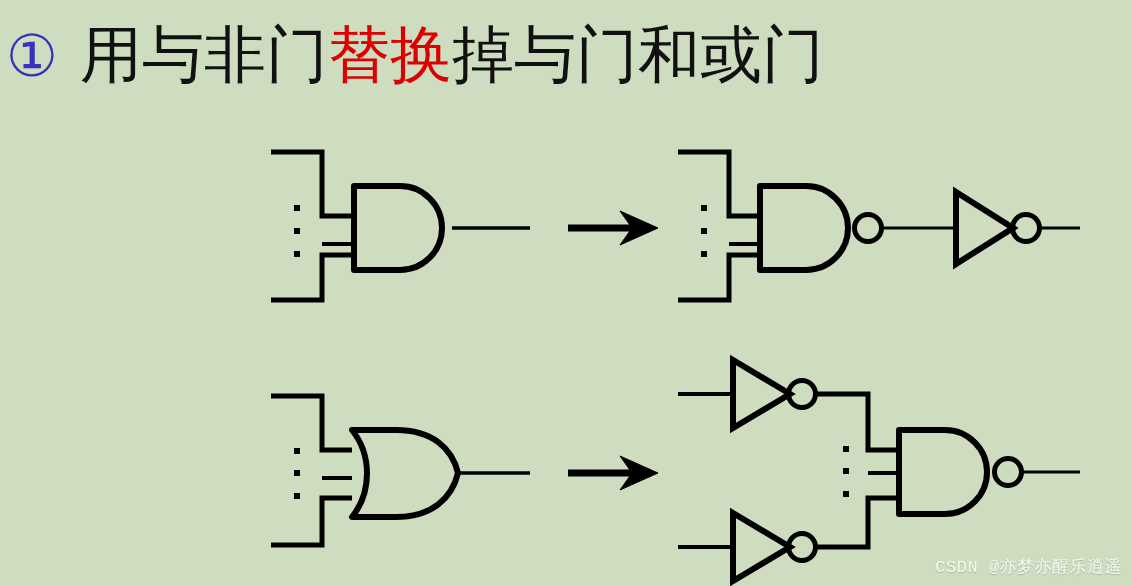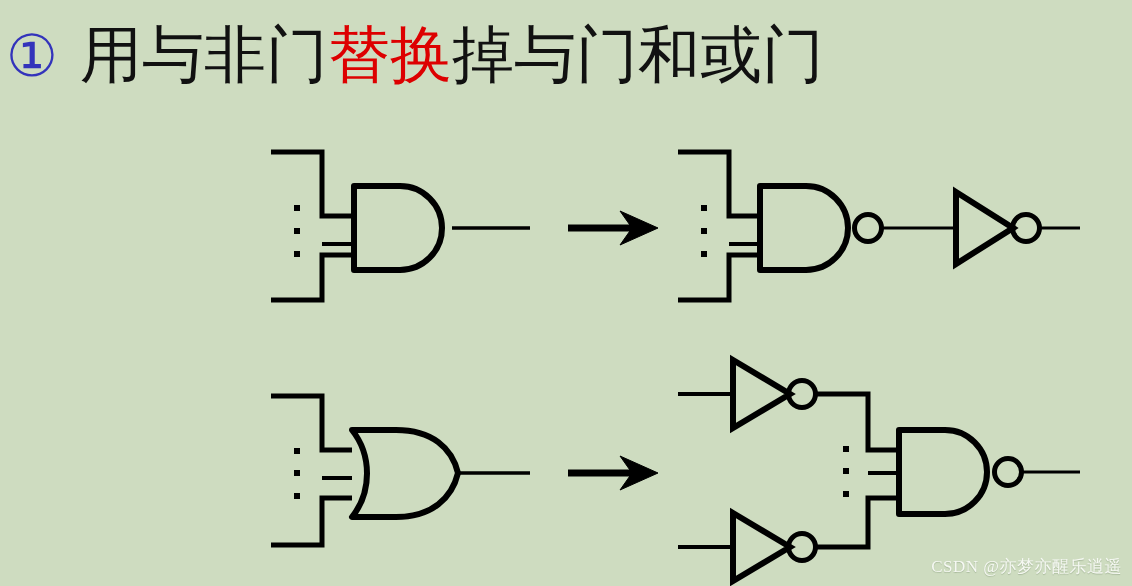--- a/index.html
+++ b/index.html
@@ -62,21 +62,21 @@
     height: 586px;
   }
   
   .watermark {
     position: absolute;
     right: 10px;
     bottom: 8px;
     font-size: 17px;
     color: #ffffff;
     opacity: 0.82;
-    font-family: Liberation Serif, serif;
+    font-family: Liberation Mono, monospace;
     text-shadow: 0 1px 1px rgba(120,140,110,0.55);
     letter-spacing: 0.5px;
   }
 </style>
 </head>
 <body>
 
 <div id="slide">
 
   <div class="title-row">

